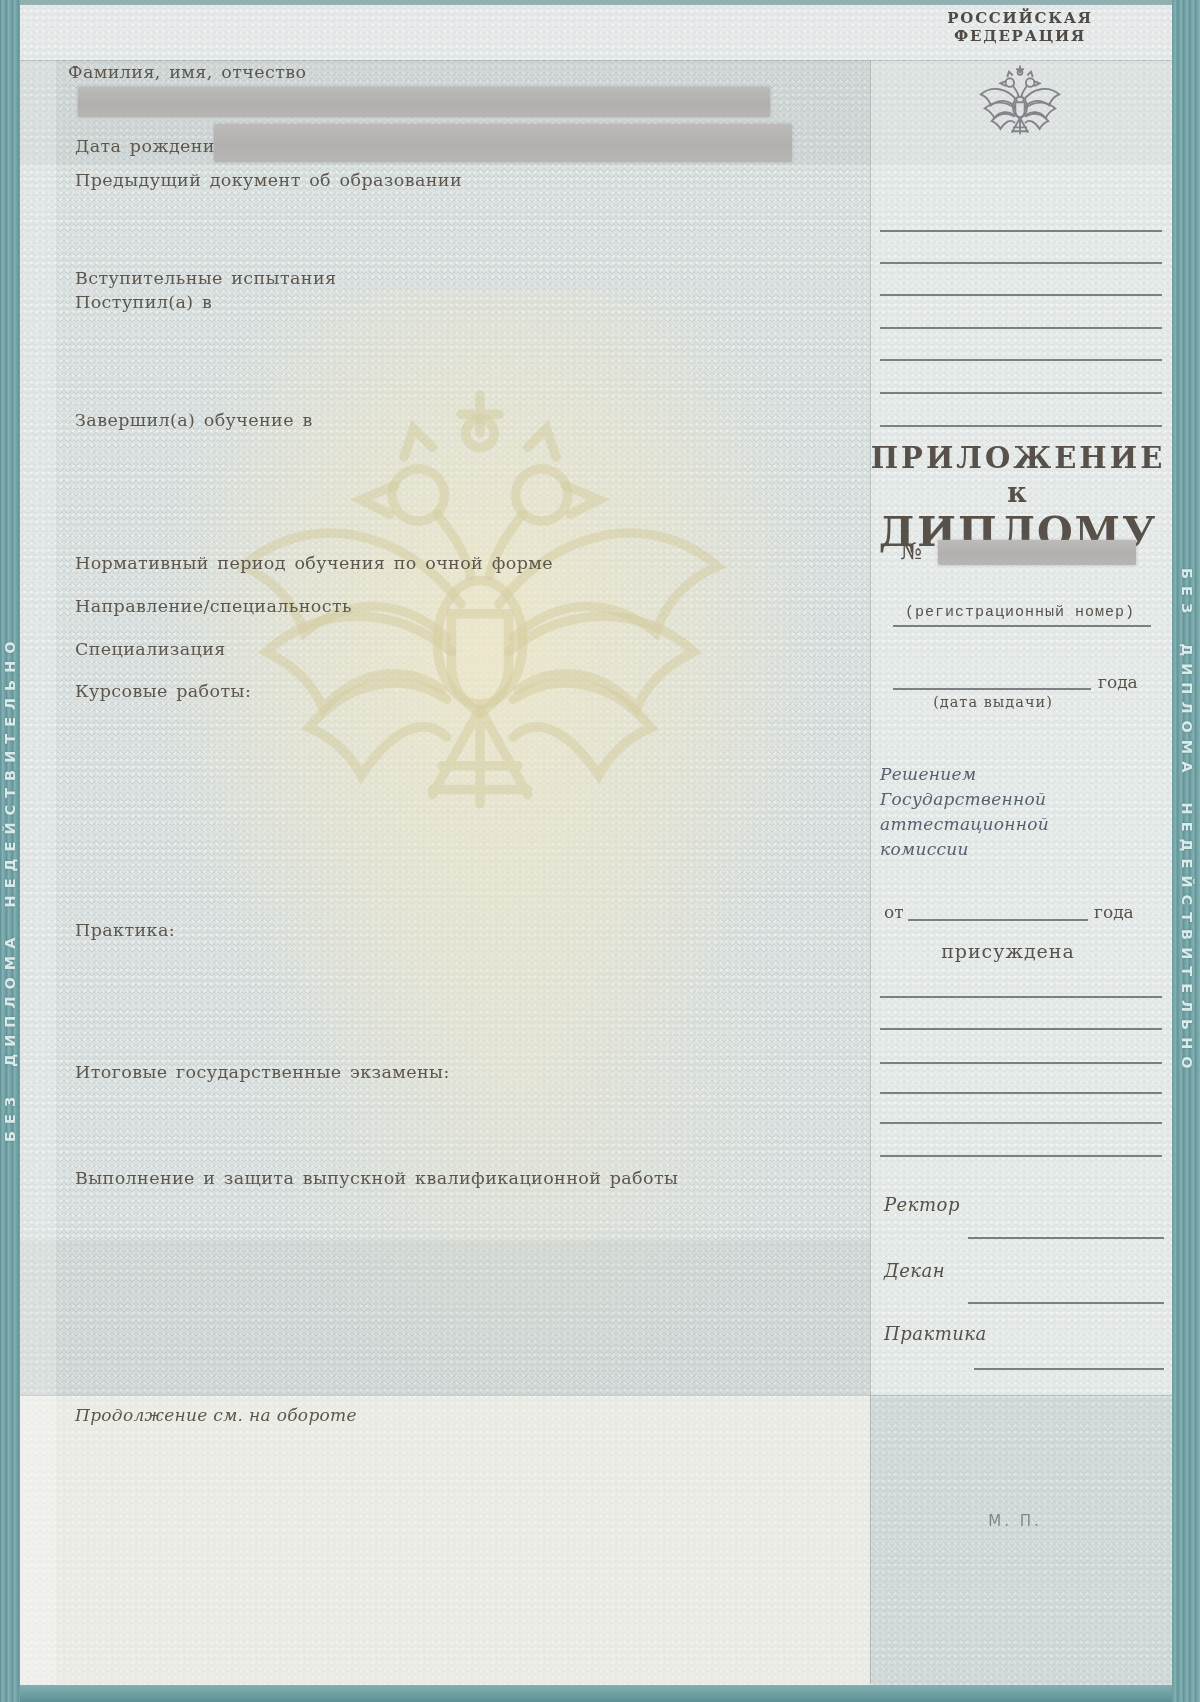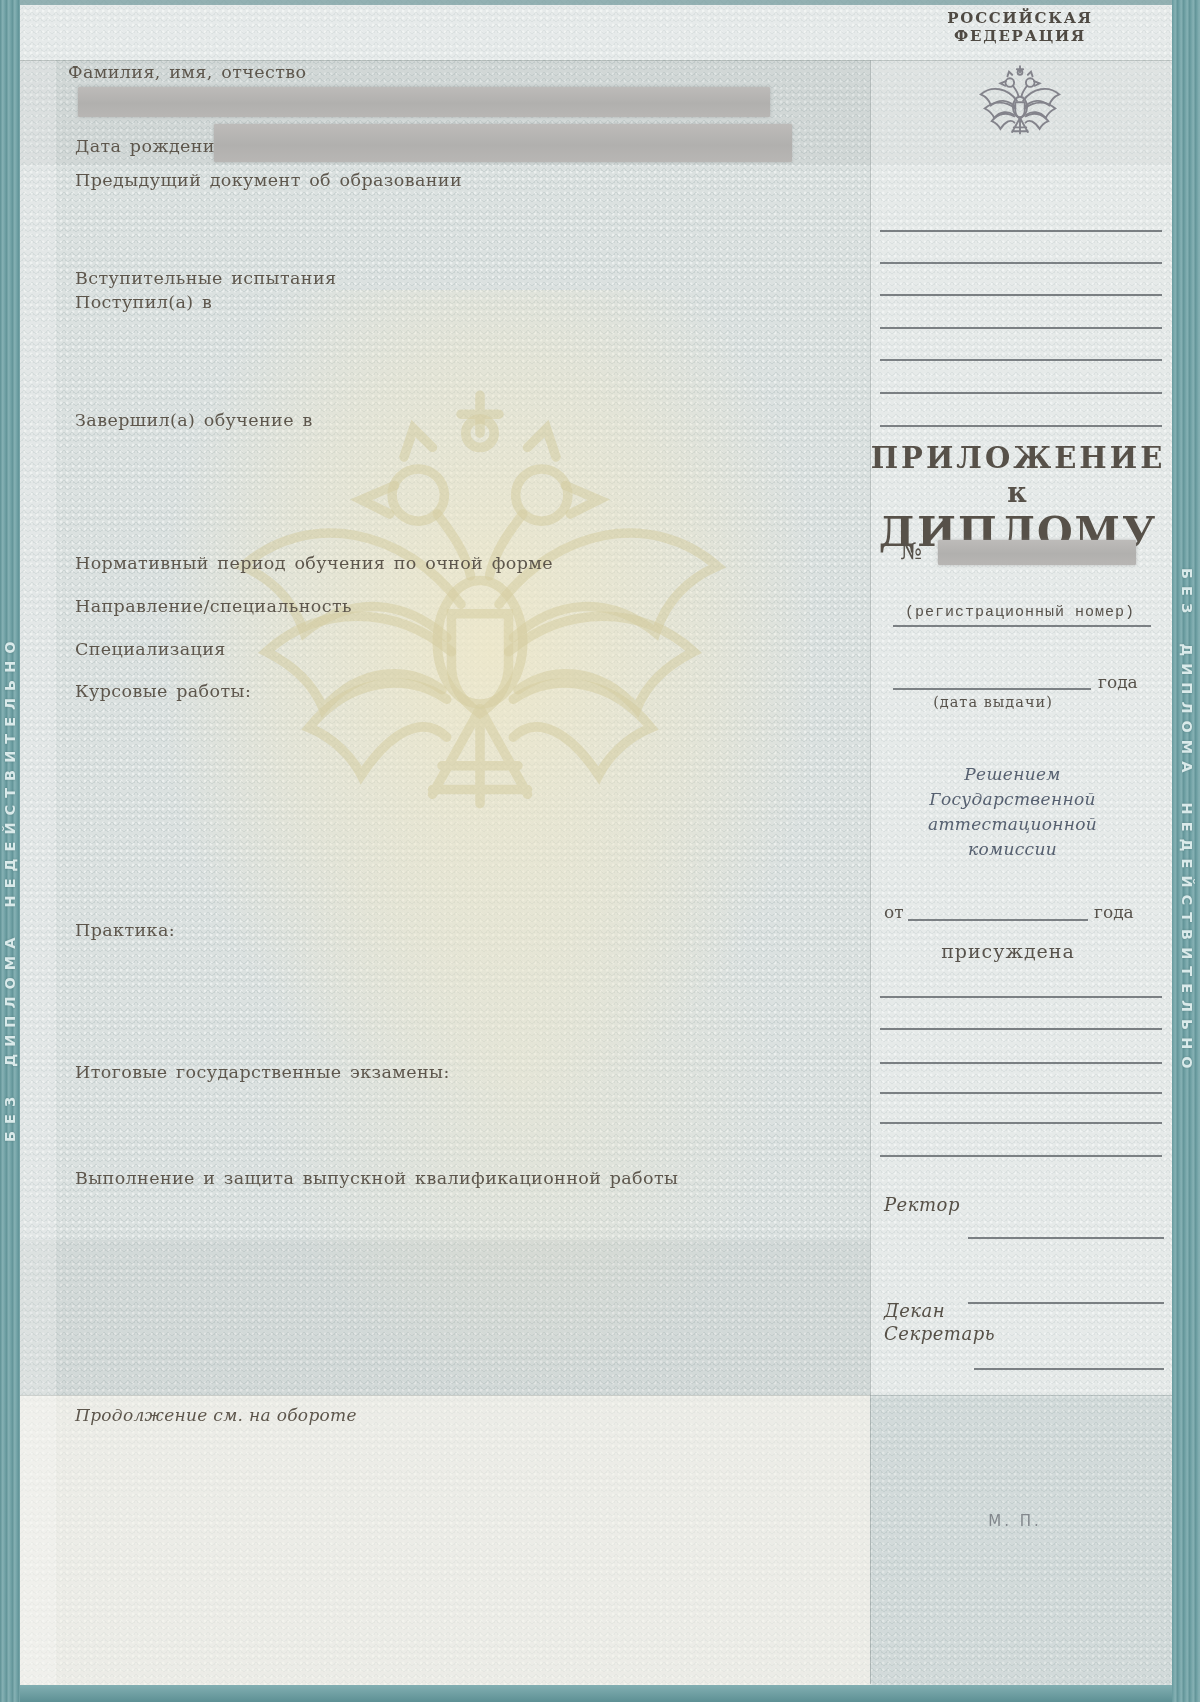--- a/index.html
+++ b/index.html
@@ -74,21 +74,21 @@
   .title-block{position:absolute;left:868px;top:441px;width:300px;text-align:center;color:#575149;}
   .title-line1{font-size:29px;letter-spacing:3px;font-weight:600;}
   .title-line2{margin-top:2px;font-weight:600;letter-spacing:2px;}
   .title-k{font-size:27px;}
   .title-diploma{font-size:41px;}
 
   .no-sign{position:absolute;left:900px;top:538px;color:#57524b;font-size:23px;}
   .caption{position:absolute;color:#57524b;font-size:15px;letter-spacing:1px;text-align:center;white-space:nowrap;}
   .small-caption{font-size:14.5px;}
   .year{position:absolute;color:#57524b;font-size:17px;}
-  .decision{position:absolute;left:880px;top:762px;width:265px;text-align:center;
+  .decision{position:absolute;left:880px;top:762px;width:265px;text-align:left;
     color:#566070;font-style:italic;font-size:17px;line-height:25px;letter-spacing:.3px;}
   .awarded{position:absolute;left:878px;top:940px;width:260px;text-align:center;color:#57524b;font-size:19px;letter-spacing:1px;}
   .officer{position:absolute;color:#565047;font-style:italic;font-size:18px;letter-spacing:.5px;}
   .seal{position:absolute;left:950px;top:1512px;width:130px;text-align:center;
     font-family:"DejaVu Sans","Liberation Sans",sans-serif;font-size:15px;letter-spacing:3px;color:#82878c;}
 </style>
 </head>
 <body>
 
 <div class="page">
@@ -232,21 +232,21 @@
   <div class="rline" style="left:880px;top:996px;width:282px;"></div>
   <div class="rline" style="left:880px;top:1028px;width:282px;"></div>
   <div class="rline" style="left:880px;top:1062px;width:282px;"></div>
   <div class="rline" style="left:880px;top:1092px;width:282px;"></div>
   <div class="rline" style="left:880px;top:1122px;width:282px;"></div>
   <div class="rline" style="left:880px;top:1155px;width:282px;"></div>
 
   <div class="officer" style="left:884px;top:1194px;">Ректор</div>
   <div class="rline" style="left:968px;top:1237px;width:196px;"></div>
 
-  <div class="officer" style="left:884px;top:1260px;margin-top:40px;">Декан</div>
+  <div class="officer" style="left:884px;top:1260px;">Декан</div>
   <div class="rline" style="left:968px;top:1302px;width:196px;"></div>
 
-  <div class="officer" style="left:884px;top:1323px;">Секретарь</div>
+  <div class="officer" style="left:884px;top:1323px;">Практика</div>
   <div class="rline" style="left:974px;top:1368px;width:190px;"></div>
 
   <div class="seal">М. П.</div>
 
 </div>
 
 </body></html>

